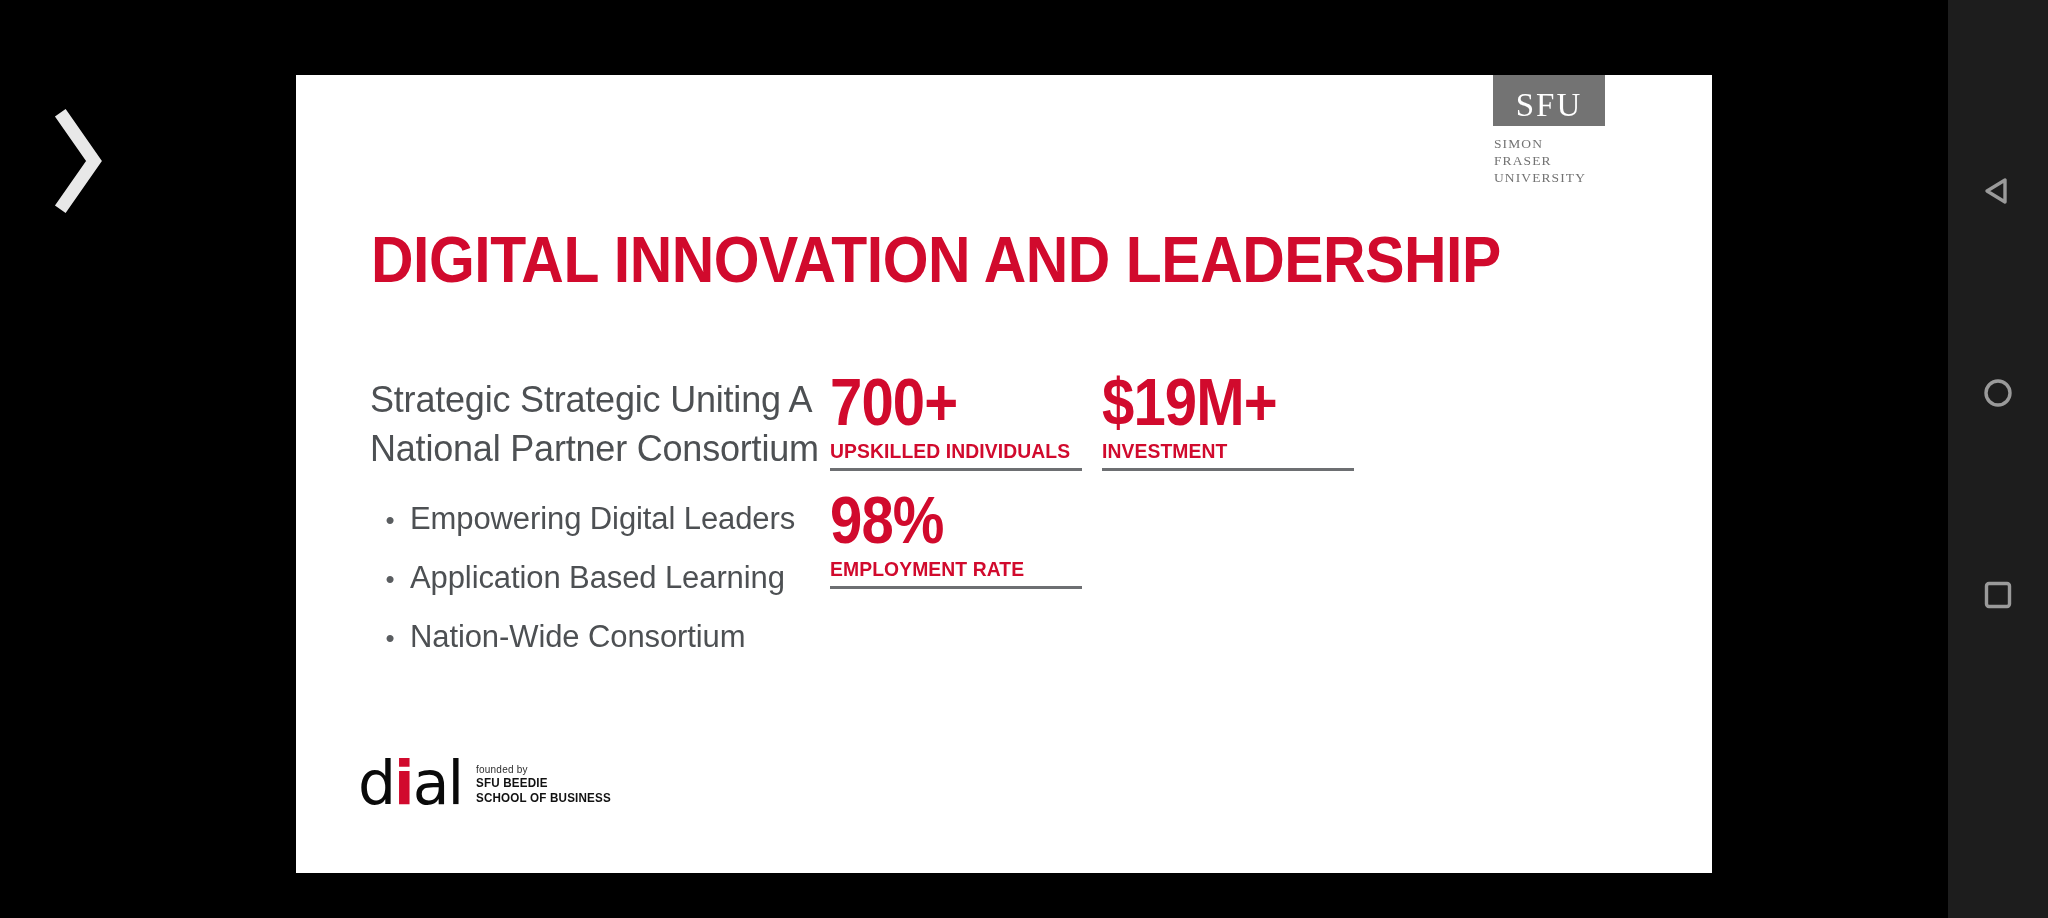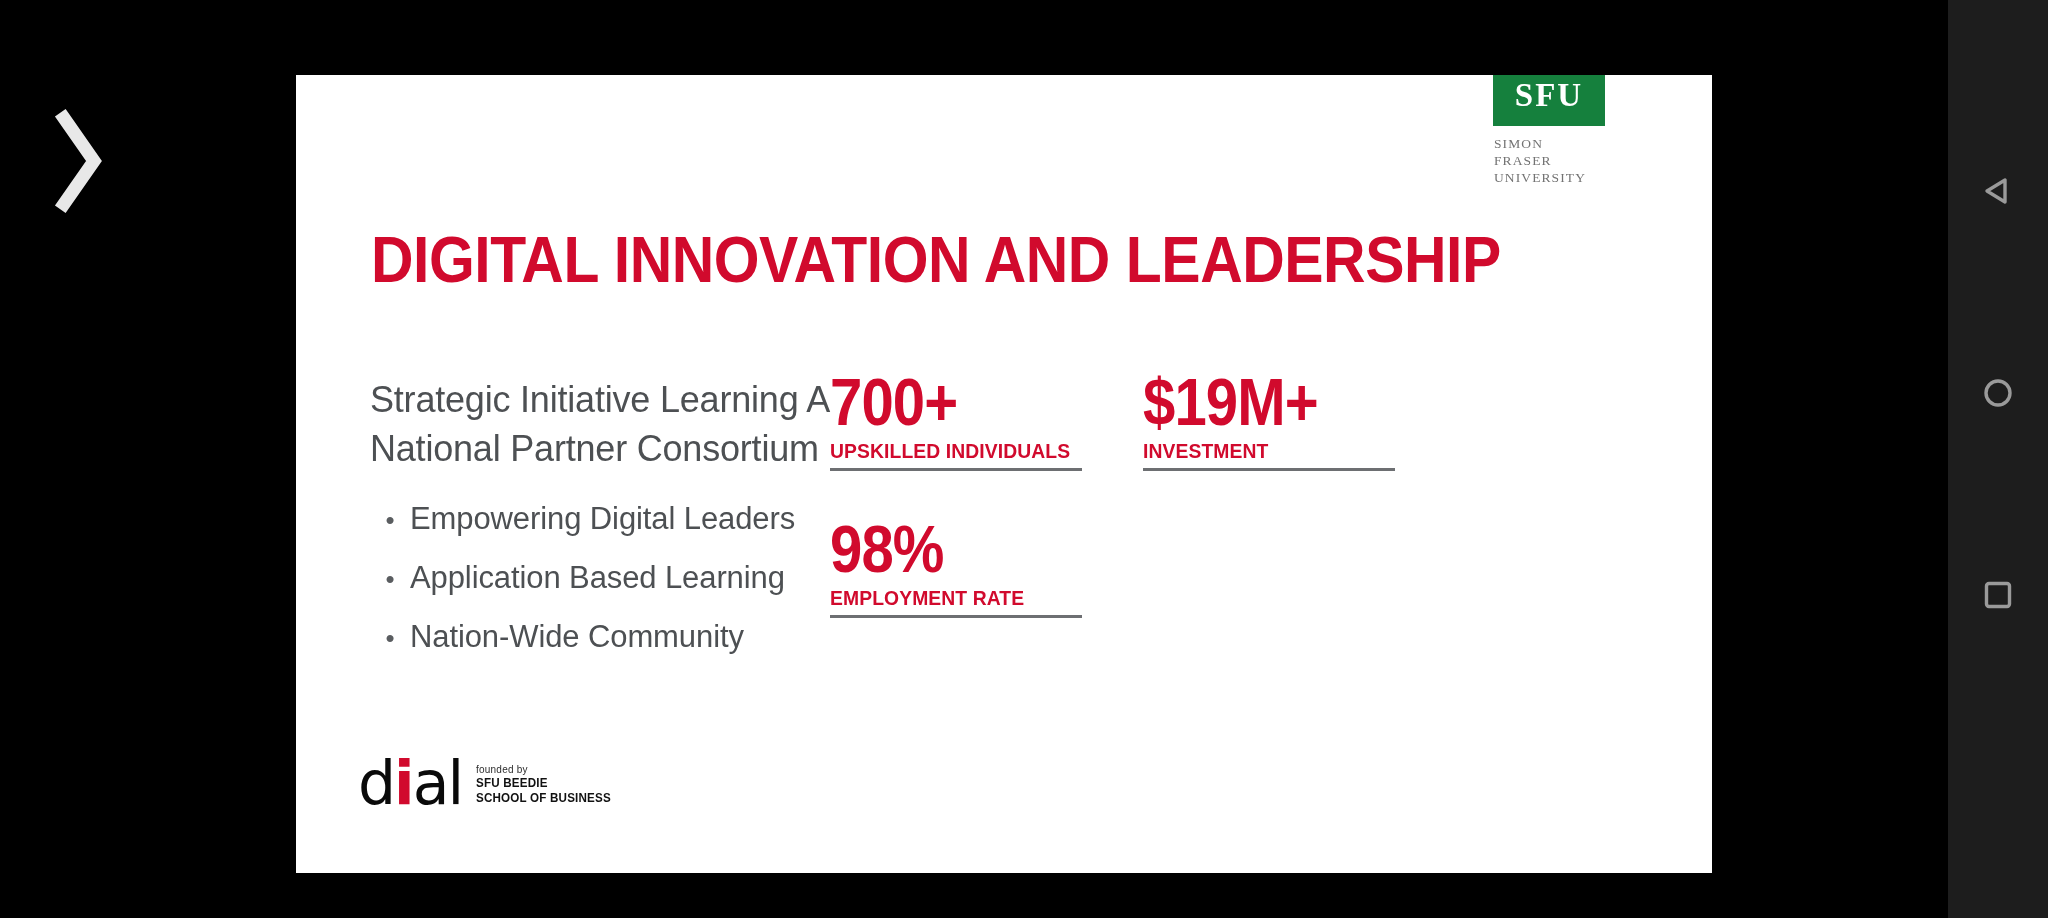--- a/index.html
+++ b/index.html
@@ -71,31 +71,30 @@
   #sfu-logo {
     position: absolute;
     right: 107px;
     top: -2px;
     width: 112px;
     text-align: center;
   }
   #sfu-box {
     width: 112px;
     height: 53px;
-    background: #15803d;
+    background: #737373;
     color: #ffffff;
     font-family: "Liberation Serif", serif;
     font-size: 33px;
     letter-spacing: 2px;
     display: flex;
     align-items: flex-end;
     justify-content: center;
-    padding-bottom: 12px;
+    padding-bottom: 2px;
     box-sizing: border-box;
-    font-weight: bold;
   }
   #sfu-wordmark {
     margin-top: 9px;
     font-family: "Liberation Serif", serif;
     font-size: 13.5px;
     line-height: 17px;
     letter-spacing: 1.1px;
     color: #737373;
     text-align: left;
     padding-left: 1px;
@@ -159,21 +158,20 @@
   
   #stats {
     position: absolute;
     left: 534px;
     top: 290px;
     width: 810px;
     display: grid;
     grid-template-columns: 272px 272px;
     column-gap: 0px;
     row-gap: 12px;
-    gap: 41px;
   }
   .stat-cell { width: 252px; }
   .stat-value {
     font-family: "Liberation Sans Narrow", "Liberation Sans", sans-serif;
     font-size: 66px;
     font-weight: 700;
     font-stretch: condensed;
     color: #d10a2d;
     line-height: 74px;
     letter-spacing: -1px;
@@ -264,34 +262,34 @@
       <div id="sfu-box">SFU</div>
       <div id="sfu-wordmark">
         <div>SIMON FRASER</div>
         <div>UNIVERSITY</div>
       </div>
     </div>
 
     <div id="slide-title">DIGITAL INNOVATION AND LEADERSHIP</div>
 
     <div id="left-col">
-      <div id="lead-statement">Strategic Initiative Learning A National Partner Consortium</div>
+      <div id="lead-statement">Strategic Strategic Uniting A National Partner Consortium</div>
 
       <ul id="bullet-list">
         <li class="bullet-row">
           <span class="bullet-dot">•</span>
           <span class="bullet-text">Empowering Digital Leaders</span>
         </li>
         <li class="bullet-row">
           <span class="bullet-dot">•</span>
           <span class="bullet-text">Application Based Learning</span>
         </li>
         <li class="bullet-row">
           <span class="bullet-dot">•</span>
-          <span class="bullet-text">Nation-Wide Community</span>
+          <span class="bullet-text">Nation-Wide Consortium</span>
         </li>
       </ul>
     </div>
 
     <div id="stats">
       <div class="stat-cell">
         <div class="stat-value">700+</div>
         <div class="stat-label">UPSKILLED INDIVIDUALS</div>
         <div class="stat-rule"></div>
       </div>

